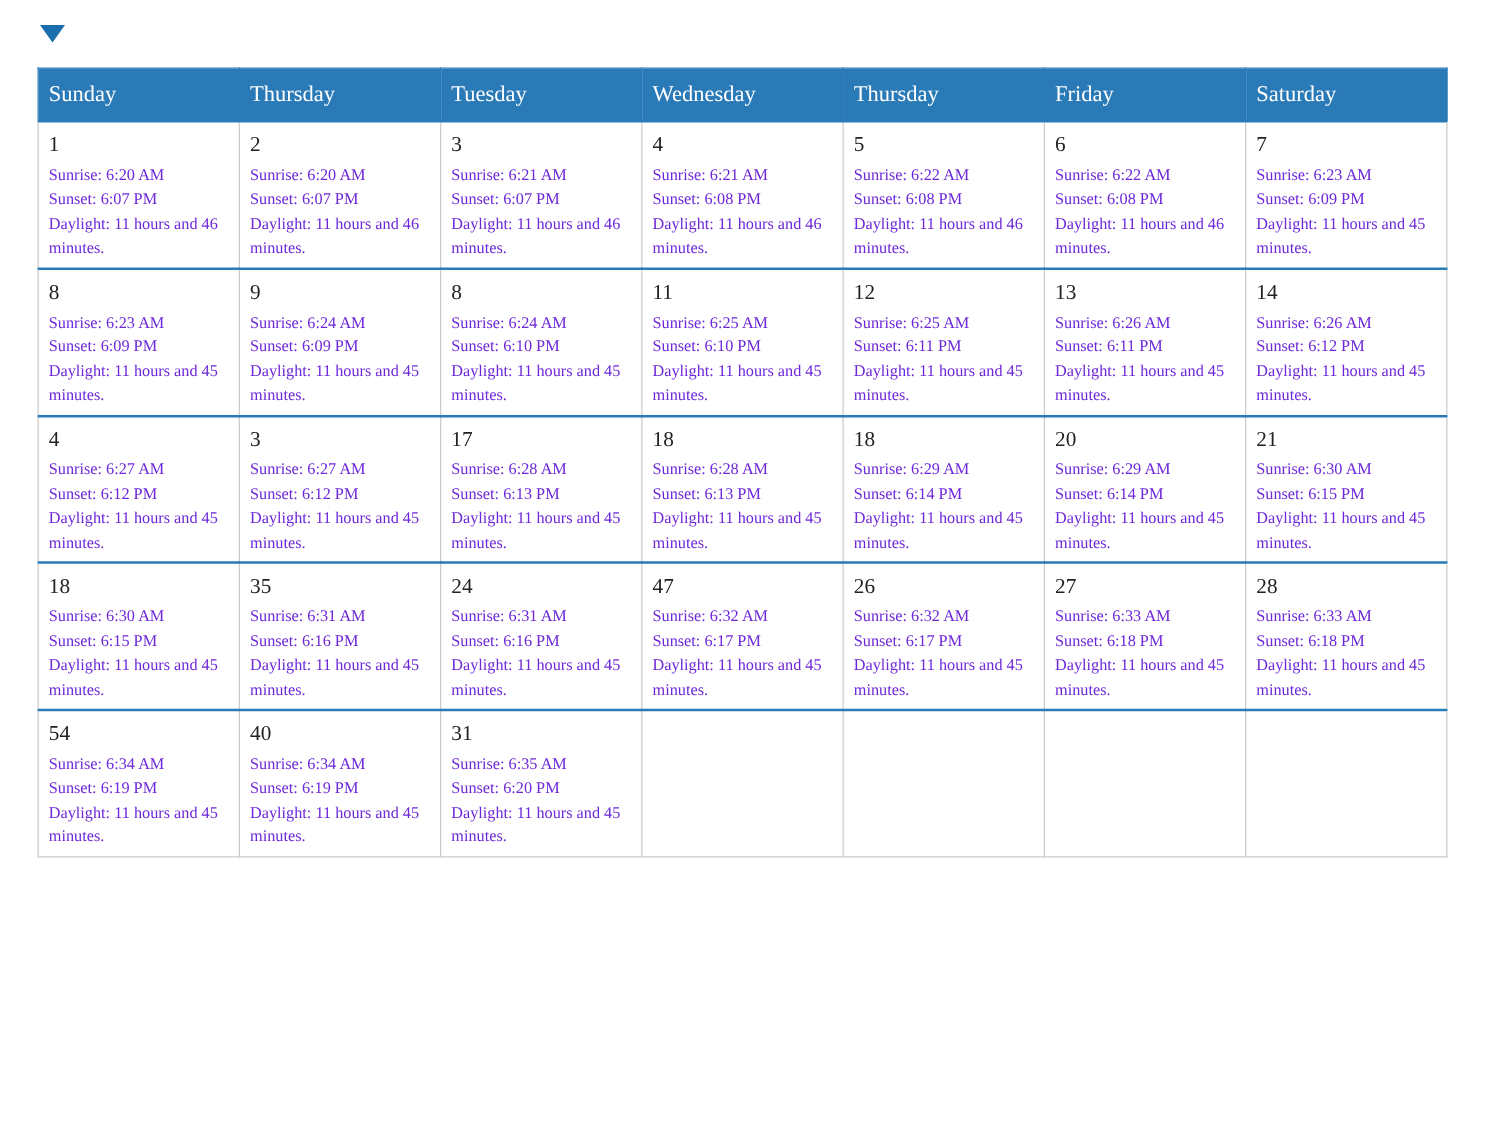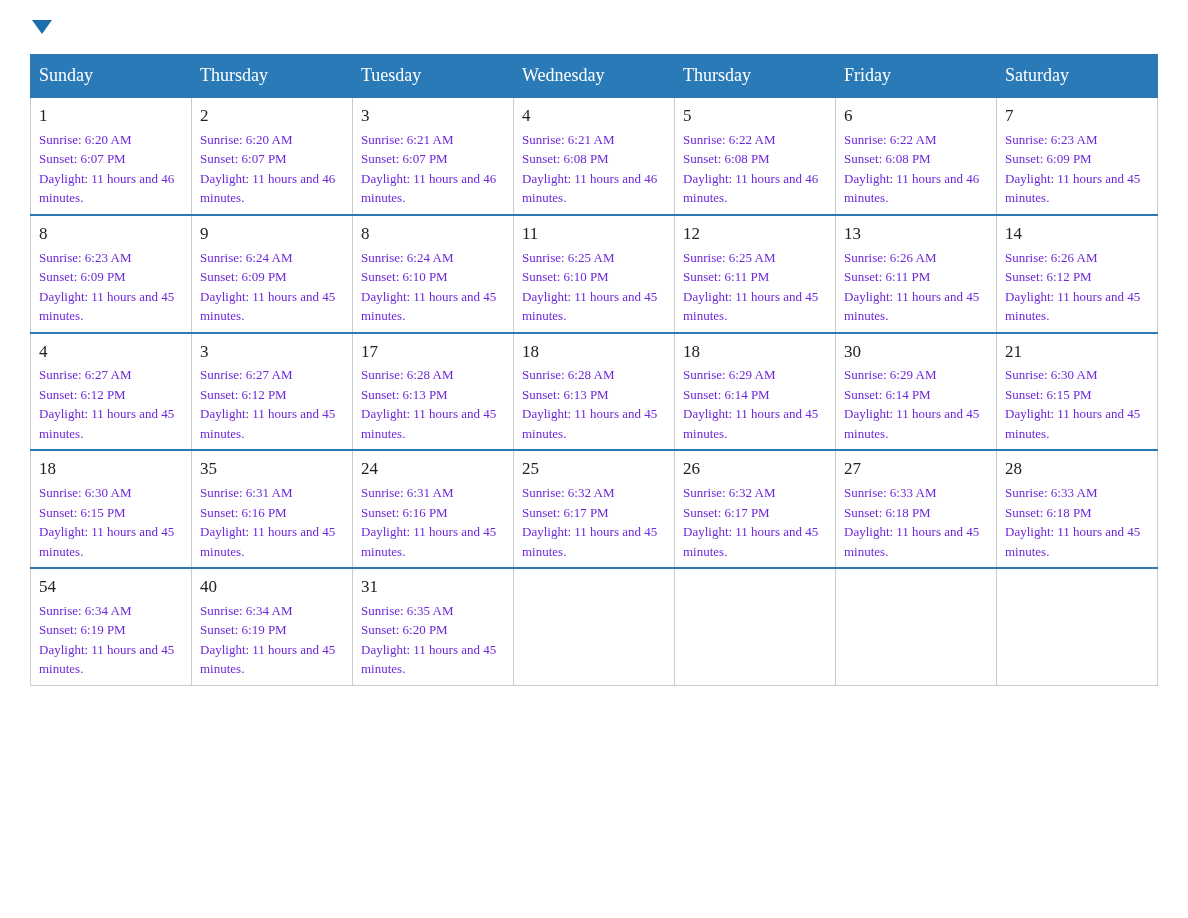--- a/index.html
+++ b/index.html
@@ -174,33 +174,33 @@
         <td><span class="day-number">4</span>
 <span class="day-info">Sunrise: 6:27 AM<br>Sunset: 6:12 PM<br>Daylight: 11 hours and 45 minutes.</span></td>
         <td><span class="day-number">3</span>
 <span class="day-info">Sunrise: 6:27 AM<br>Sunset: 6:12 PM<br>Daylight: 11 hours and 45 minutes.</span></td>
         <td><span class="day-number">17</span>
 <span class="day-info">Sunrise: 6:28 AM<br>Sunset: 6:13 PM<br>Daylight: 11 hours and 45 minutes.</span></td>
         <td><span class="day-number">18</span>
 <span class="day-info">Sunrise: 6:28 AM<br>Sunset: 6:13 PM<br>Daylight: 11 hours and 45 minutes.</span></td>
         <td><span class="day-number">18</span>
 <span class="day-info">Sunrise: 6:29 AM<br>Sunset: 6:14 PM<br>Daylight: 11 hours and 45 minutes.</span></td>
-        <td><span class="day-number">30</span>
+        <td><span class="day-number">20</span>
 <span class="day-info">Sunrise: 6:29 AM<br>Sunset: 6:14 PM<br>Daylight: 11 hours and 45 minutes.</span></td>
         <td><span class="day-number">21</span>
 <span class="day-info">Sunrise: 6:30 AM<br>Sunset: 6:15 PM<br>Daylight: 11 hours and 45 minutes.</span></td>
       </tr>
       <tr>
         <td><span class="day-number">18</span>
 <span class="day-info">Sunrise: 6:30 AM<br>Sunset: 6:15 PM<br>Daylight: 11 hours and 45 minutes.</span></td>
         <td><span class="day-number">35</span>
 <span class="day-info">Sunrise: 6:31 AM<br>Sunset: 6:16 PM<br>Daylight: 11 hours and 45 minutes.</span></td>
         <td><span class="day-number">24</span>
 <span class="day-info">Sunrise: 6:31 AM<br>Sunset: 6:16 PM<br>Daylight: 11 hours and 45 minutes.</span></td>
-        <td><span class="day-number">25</span>
+        <td><span class="day-number">47</span>
 <span class="day-info">Sunrise: 6:32 AM<br>Sunset: 6:17 PM<br>Daylight: 11 hours and 45 minutes.</span></td>
         <td><span class="day-number">26</span>
 <span class="day-info">Sunrise: 6:32 AM<br>Sunset: 6:17 PM<br>Daylight: 11 hours and 45 minutes.</span></td>
         <td><span class="day-number">27</span>
 <span class="day-info">Sunrise: 6:33 AM<br>Sunset: 6:18 PM<br>Daylight: 11 hours and 45 minutes.</span></td>
         <td><span class="day-number">28</span>
 <span class="day-info">Sunrise: 6:33 AM<br>Sunset: 6:18 PM<br>Daylight: 11 hours and 45 minutes.</span></td>
       </tr>
       <tr>
         <td><span class="day-number">54</span>

